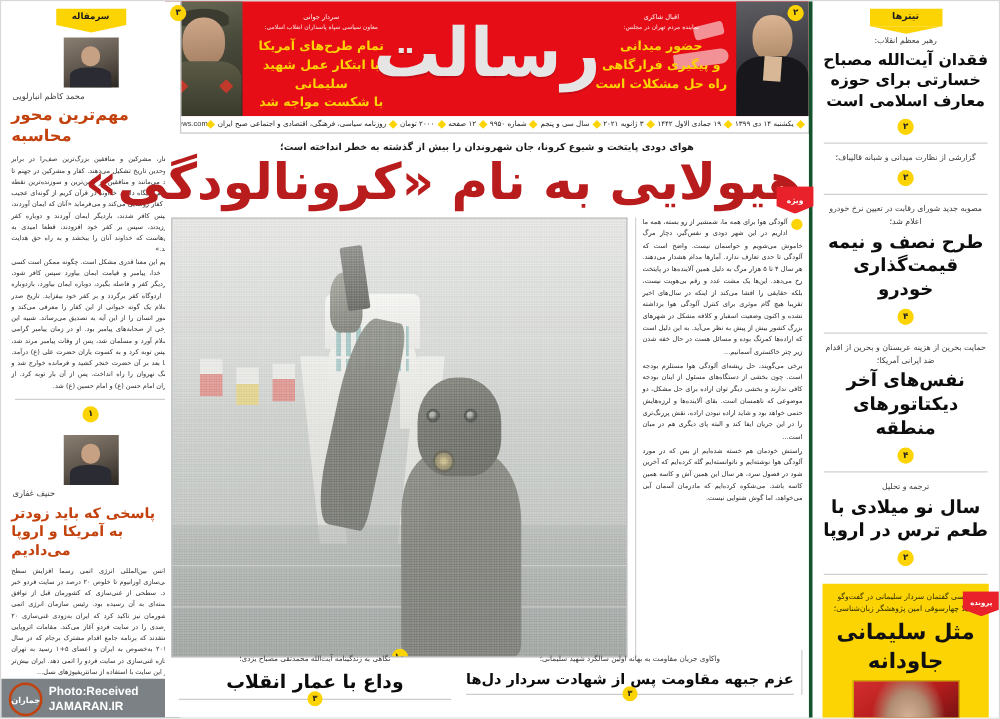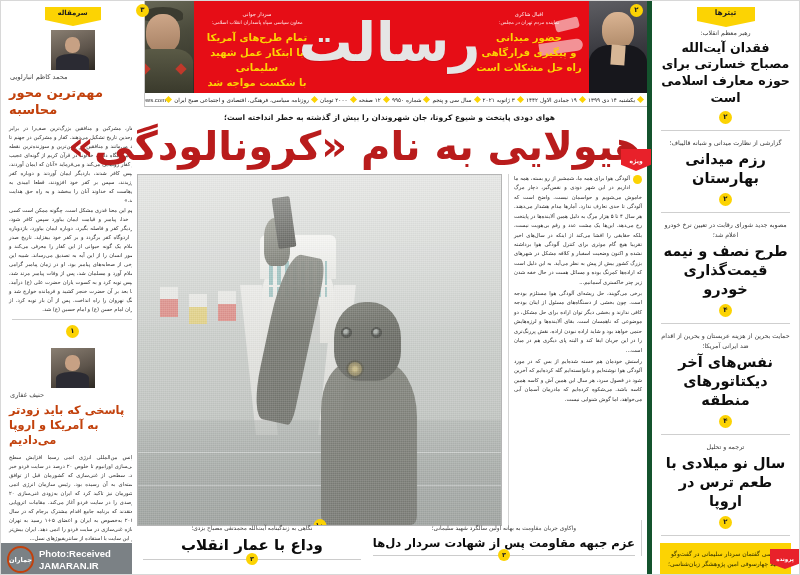--- a/index.html
+++ b/index.html
@@ -23,21 +23,21 @@
     overflow: hidden;
   }
 
   
   .right-col {
     position: absolute;
     top: 0; right: 0;
     width: 152px;
     height: 575px;
     background: #ffffff;
-    border-left: 5px solid #14532d;
+    border-left: 3px solid #14532d;
     padding: 4px 7px 0 7px;
   }
   .titrha-tag {
     width: 58px; height: 14px;
     margin: 2px auto 0 auto;
     background: #fcd303;
     color: #1d1d1d;
     font-size: 7.5px;
     font-weight: bold;
     text-align: center;
@@ -597,21 +597,20 @@
 
     <div class="tz-item">
       <div class="tz-kicker">رهبر معظم انقلاب:</div>
       <div class="tz-head sm">فقدان آیت‌الله مصباح خسارتی برای حوزه معارف اسلامی است</div>
       <div class="page-dot">۲</div>
     </div>
     <div class="tz-rule"></div>
 
     <div class="tz-item">
       <div class="tz-kicker">گزارشی از نظارت میدانی و شبانه قالیباف؛</div>
-      <div class="tz-head">رزم میدانی بهارستان</div>
       <div class="page-dot">۲</div>
     </div>
     <div class="tz-rule"></div>
 
     <div class="tz-item">
       <div class="tz-kicker">مصوبه جدید شورای رقابت در تعیین نرخ خودرو اعلام شد؛</div>
       <div class="tz-head">طرح نصف و نیمه قیمت‌گذاری خودرو</div>
       <div class="page-dot">۴</div>
     </div>
     <div class="tz-rule"></div>

